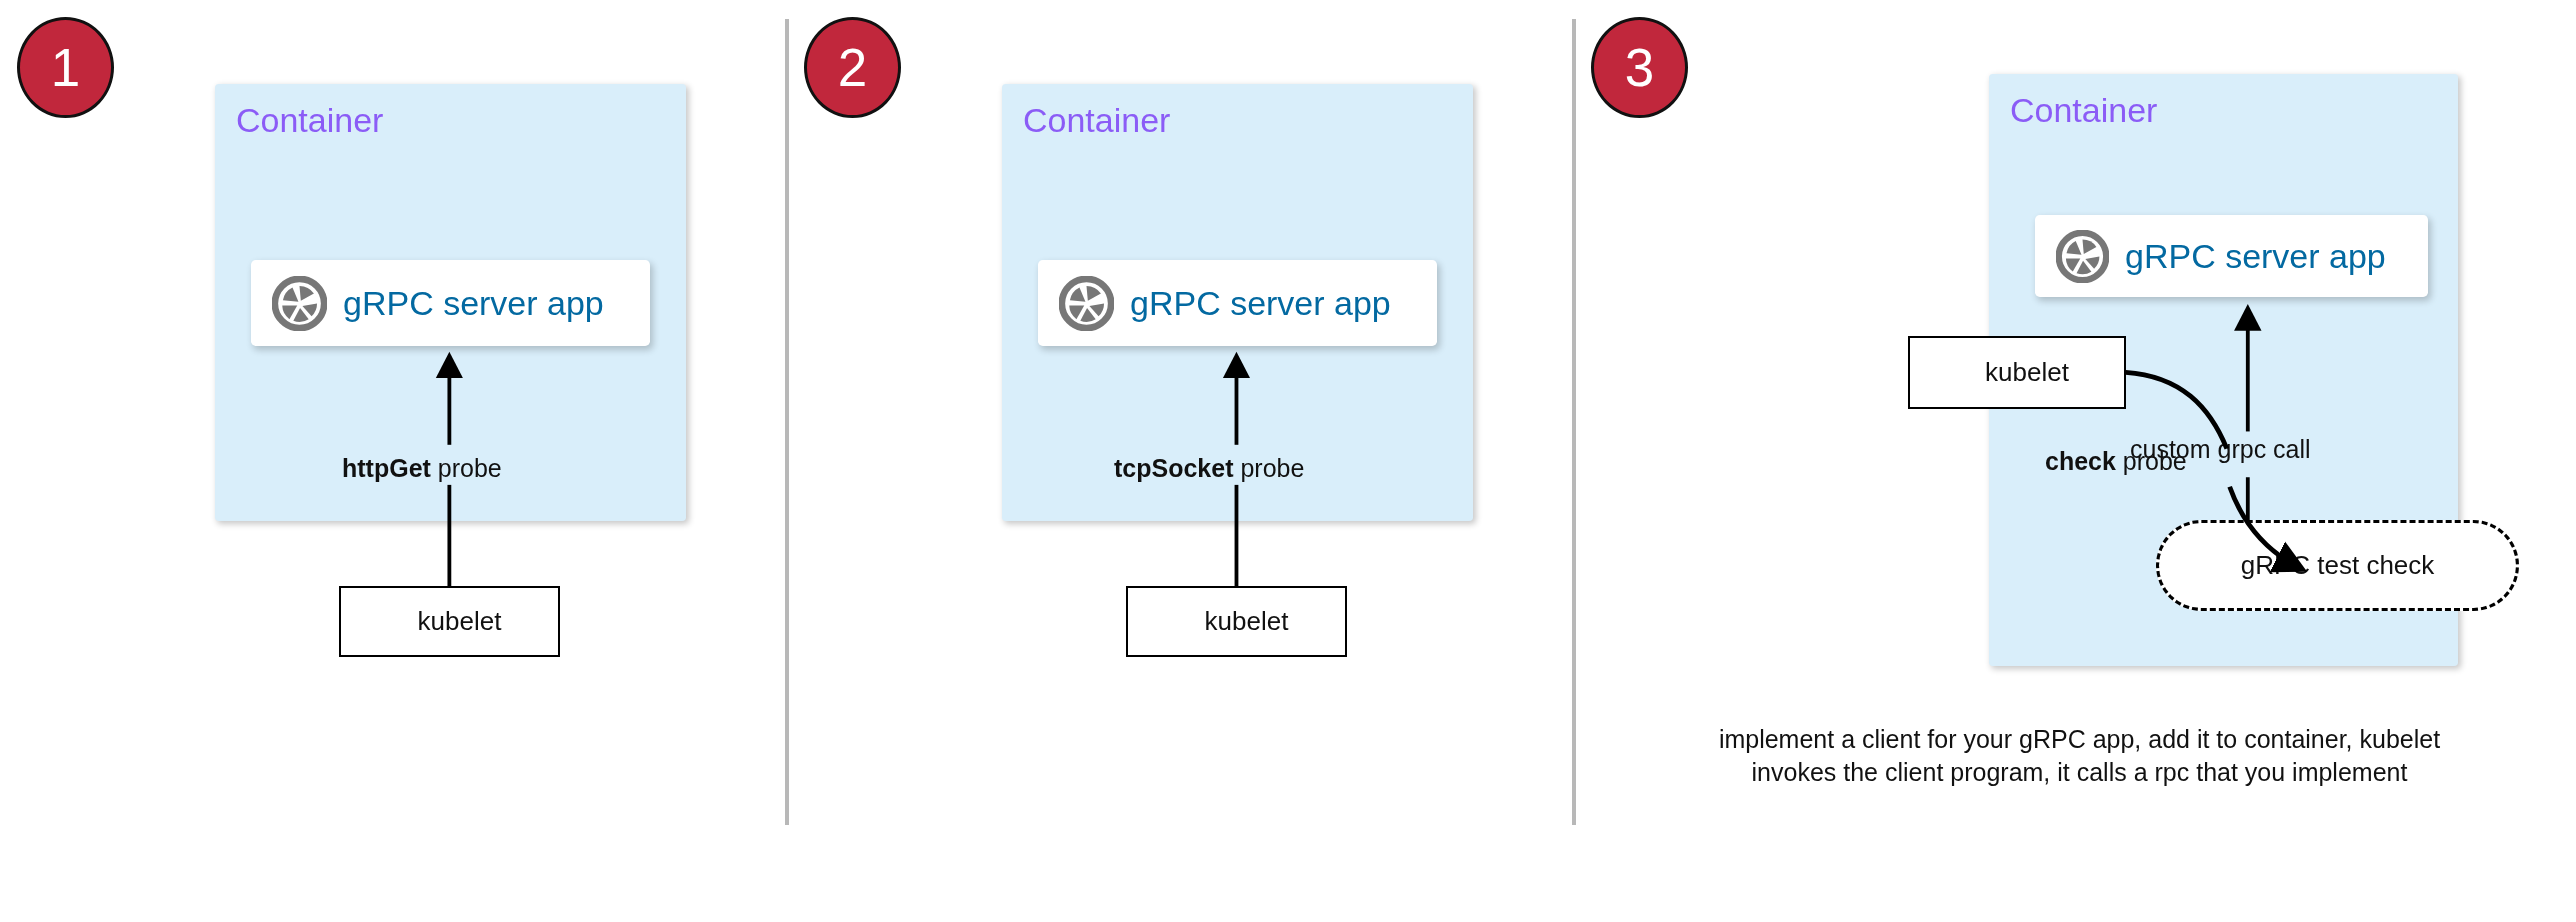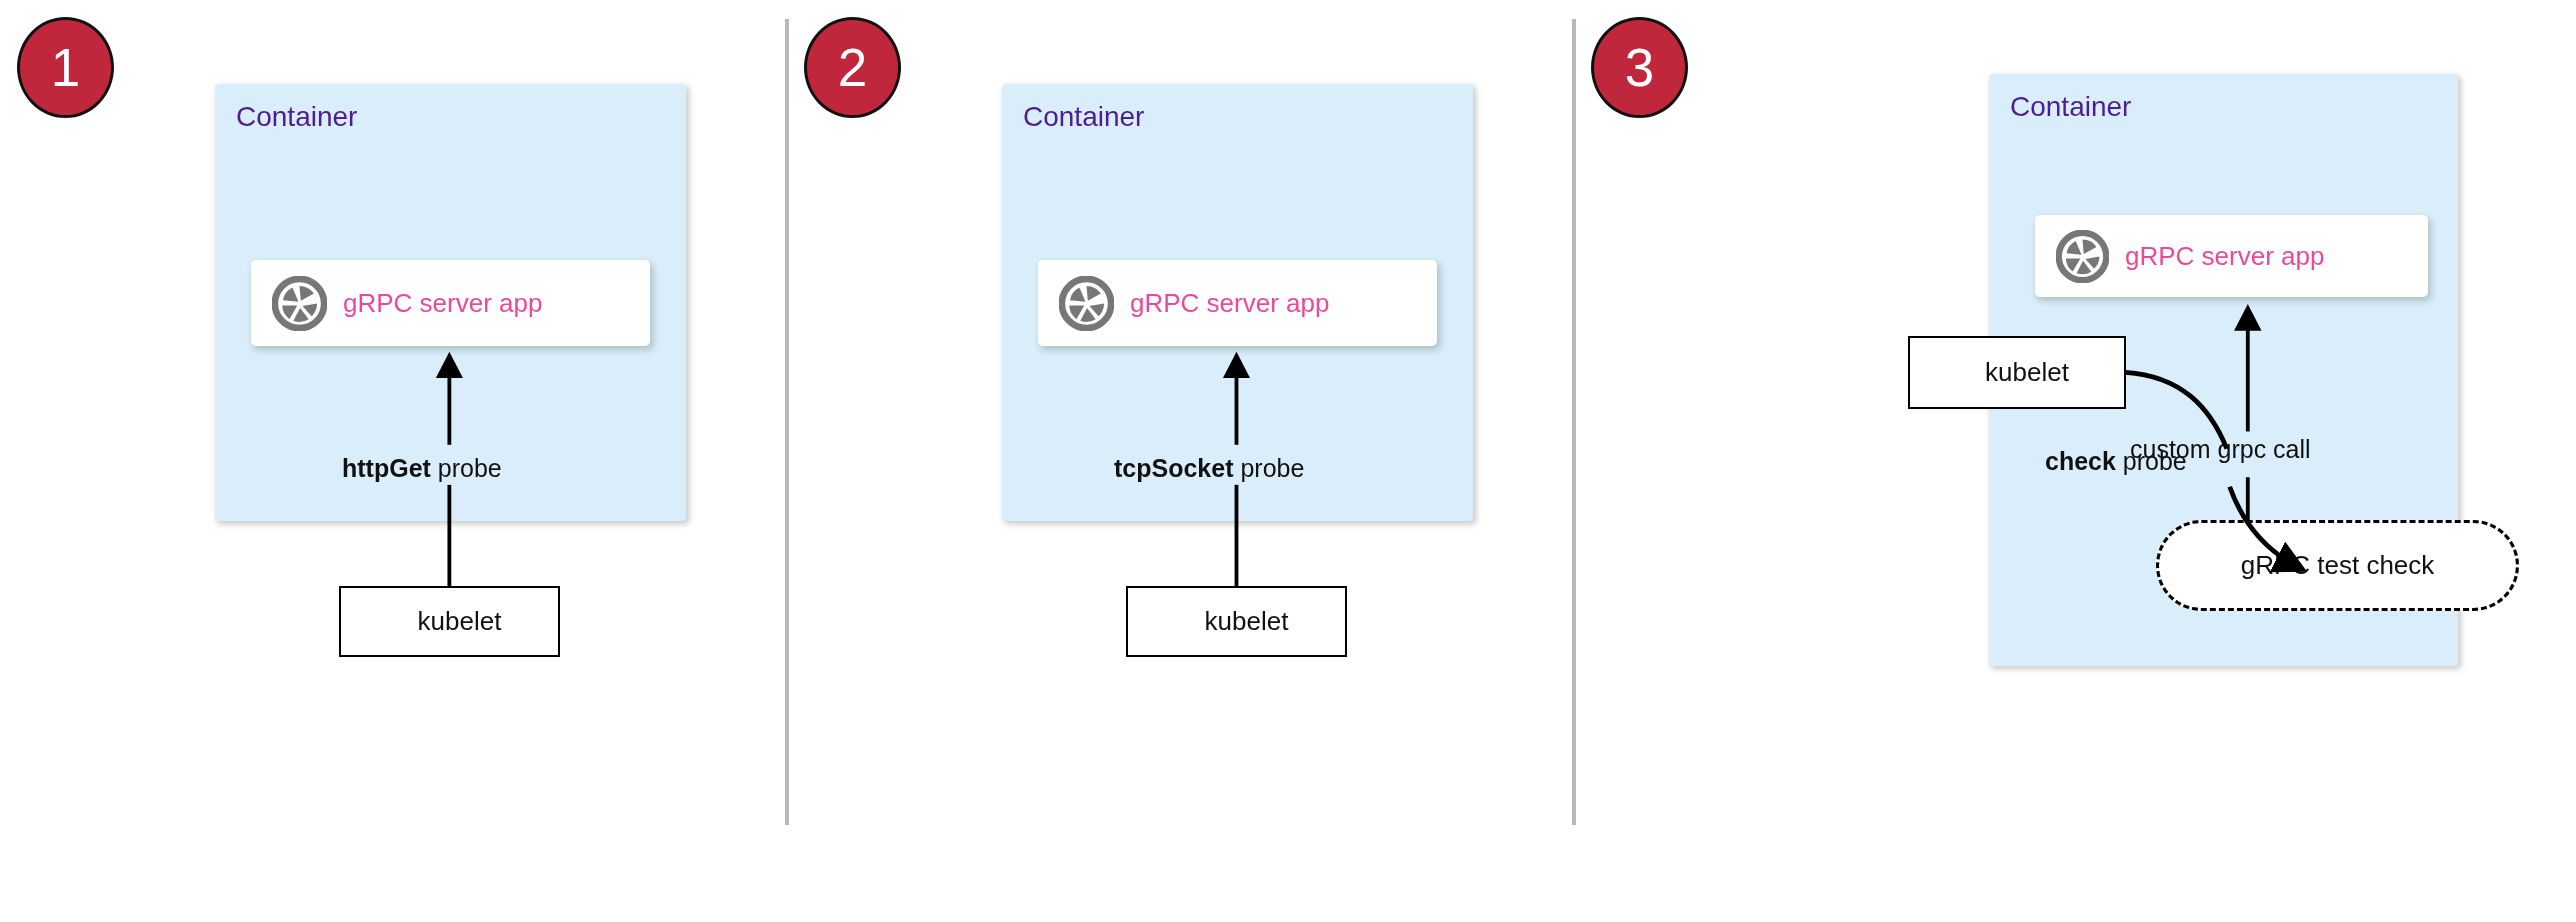--- a/index.html
+++ b/index.html
@@ -54,39 +54,39 @@
   .container-box {
     position: absolute;
     background: #d9eefa;
     border-radius: 3.8px;
     box-shadow: 2.9px 2.9px 6.7px rgba(0,0,0,0.22);
   }
   .container-label {
     position: absolute;
     left: 21px;
     top: 17px;
-    font-size: 28px;
-    color: #4c1d95;
+    font-size: 34px;
+    color: #8b5cf6;
     white-space: nowrap;
   }
 
   
   .app-card {
     position: absolute;
     background: #ffffff;
     border-radius: 4.8px;
     box-shadow: 2.9px 3.8px 7.6px rgba(0,0,0,0.20);
     display: flex;
     align-items: center;
     padding-left: 21px;
     box-sizing: border-box;
   }
   .app-card-label {
-    font-size: 26px;
-    color: #ec4899;
+    font-size: 34px;
+    color: #0369a1;
     margin-left: 16px;
     white-space: nowrap;
   }
   .grpc-icon { flex: 0 0 auto; display: block; }
 
   
   .kubelet-box {
     position: absolute;
     background: #ffffff;
     border: 2.9px solid #000000;
@@ -241,20 +241,21 @@
     <div class="edge-label" style="left:471px; top:447px;">
       <b>check</b><span> probe</span>
     </div>
 
     <div class="edge-label" style="left:556px; top:435px;">custom grpc call</div>
 
     <div class="test-client" style="left:582px; top:520px; width:363px; height:91px;">
       <span>gRPC test check</span>
     </div>
 
+    <div class="caption" style="left:143px; top:723px; width:725px;">implement a client for your gRPC app, add it to container, kubelet invokes the client program, it calls a rpc that you implement</div>
   </div>
 
   <svg class="edges" viewBox="0 0 2700 967" width="2576" height="923">
     <defs>
       <marker id="arrowhead" markerWidth="8" markerHeight="8" refX="5.6" refY="4" orient="auto" markerUnits="strokeWidth">
         <path d="M0,0.4 L7,4 L0,7.6 z" fill="#000000"></path>
       </marker>
     </defs>
 
     <line x1="471" y1="614" x2="471" y2="508" stroke="#000000" stroke-width="4"></line>

